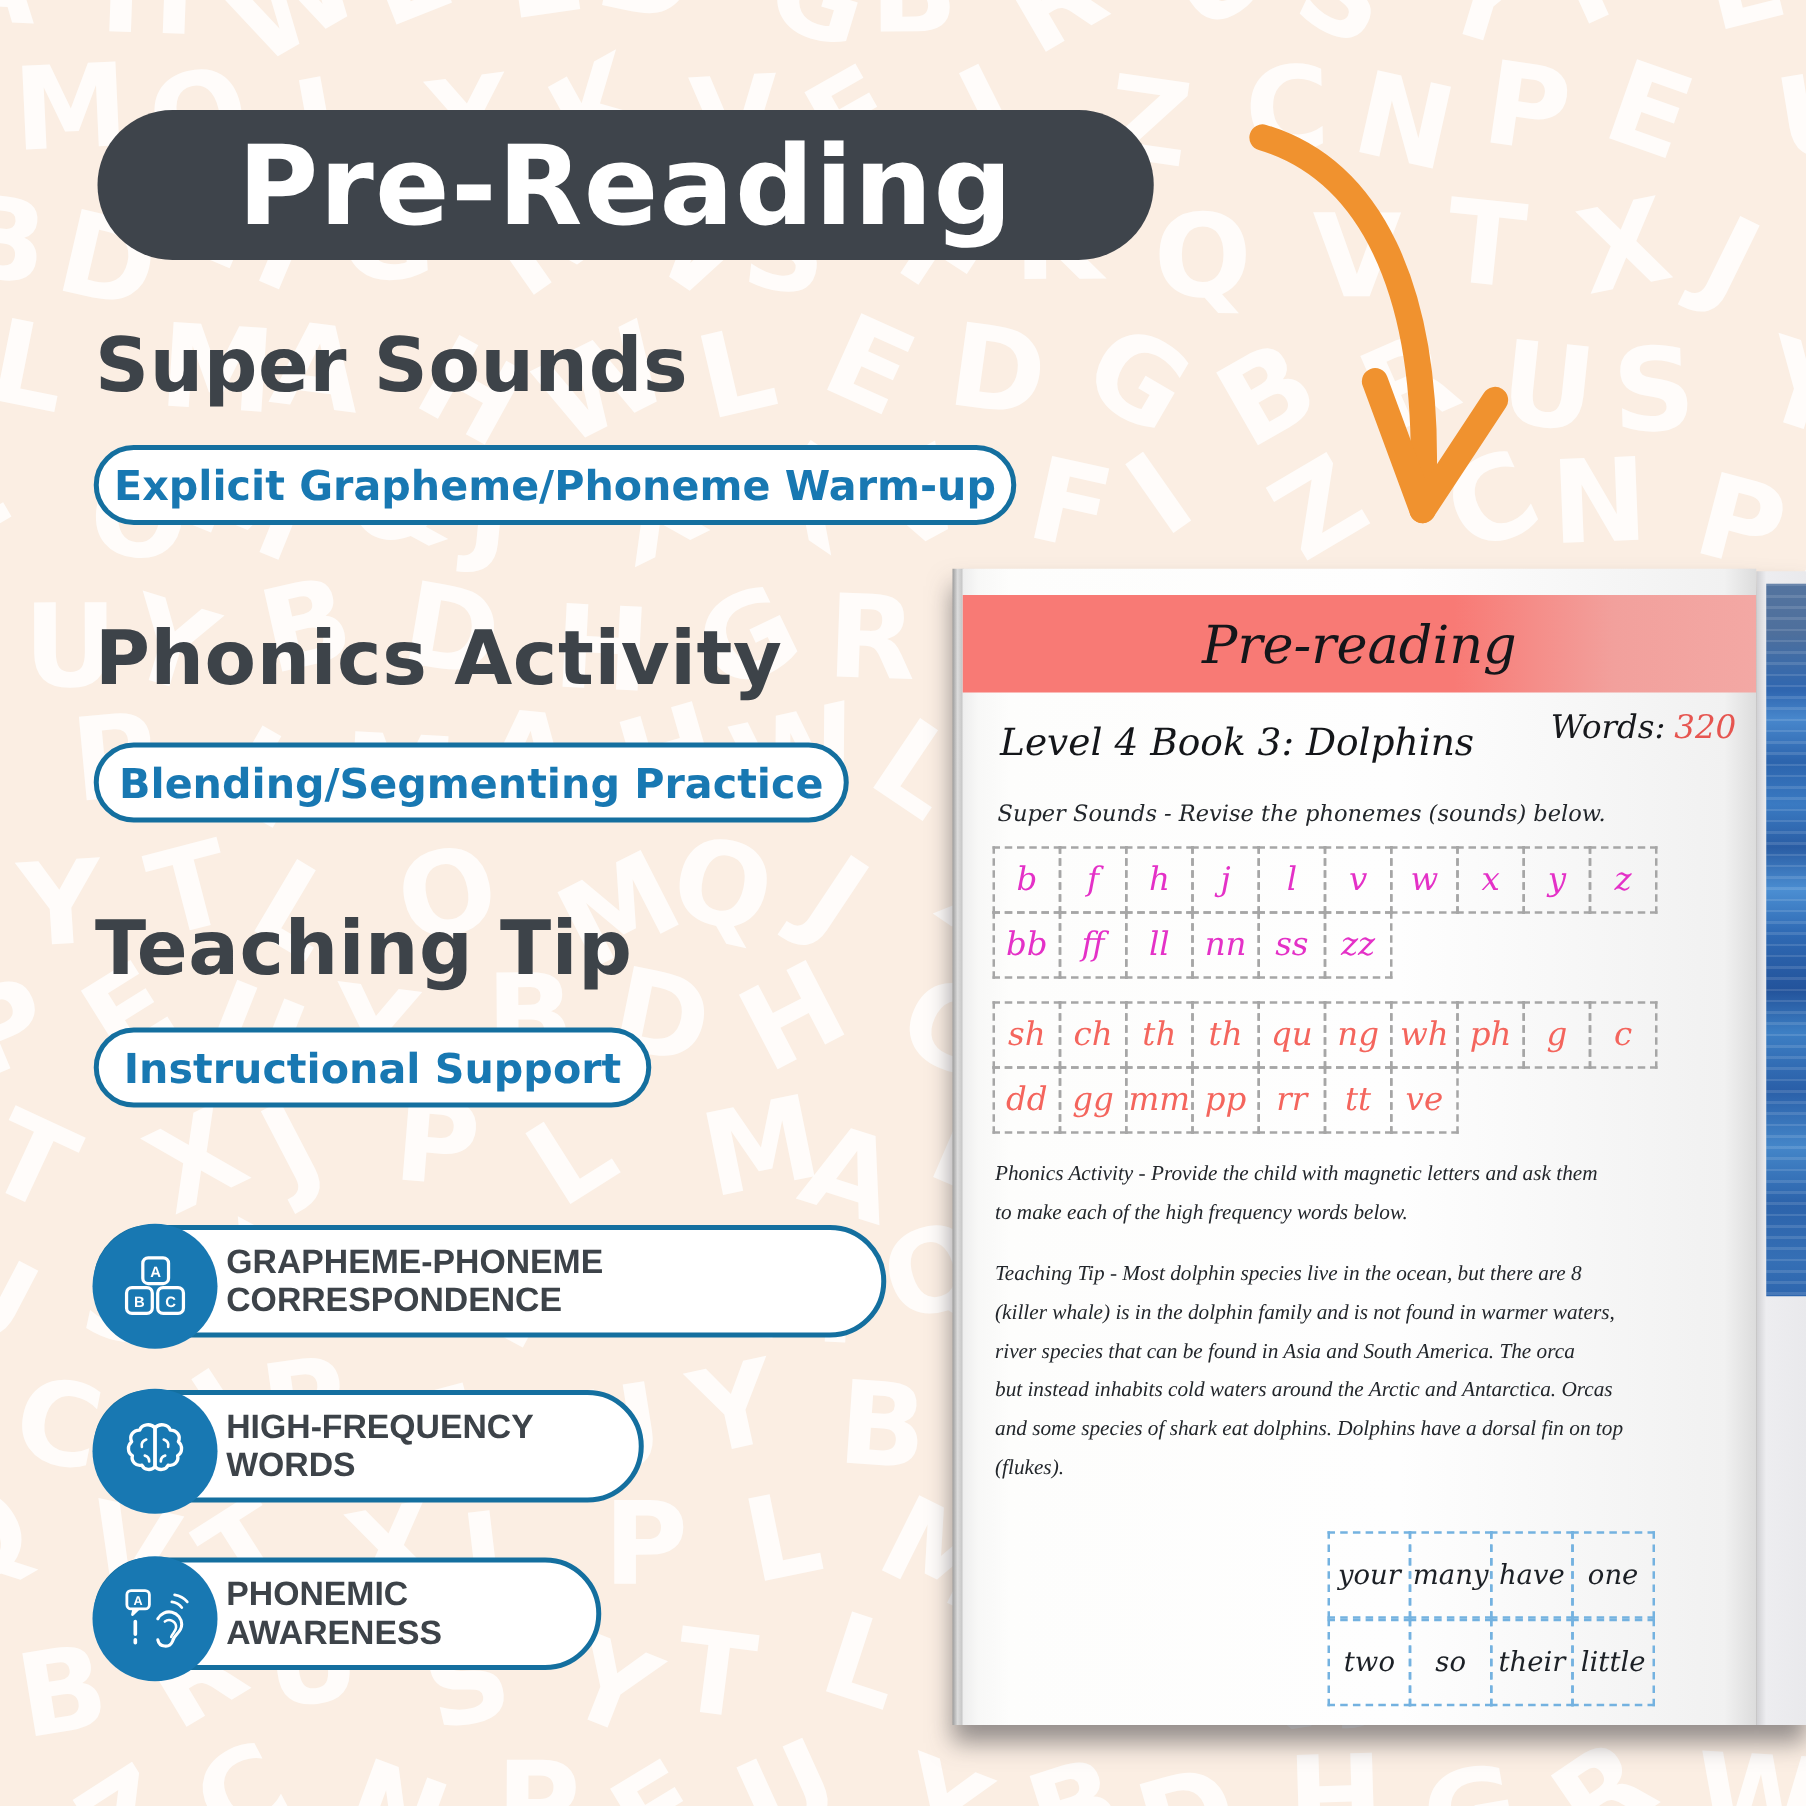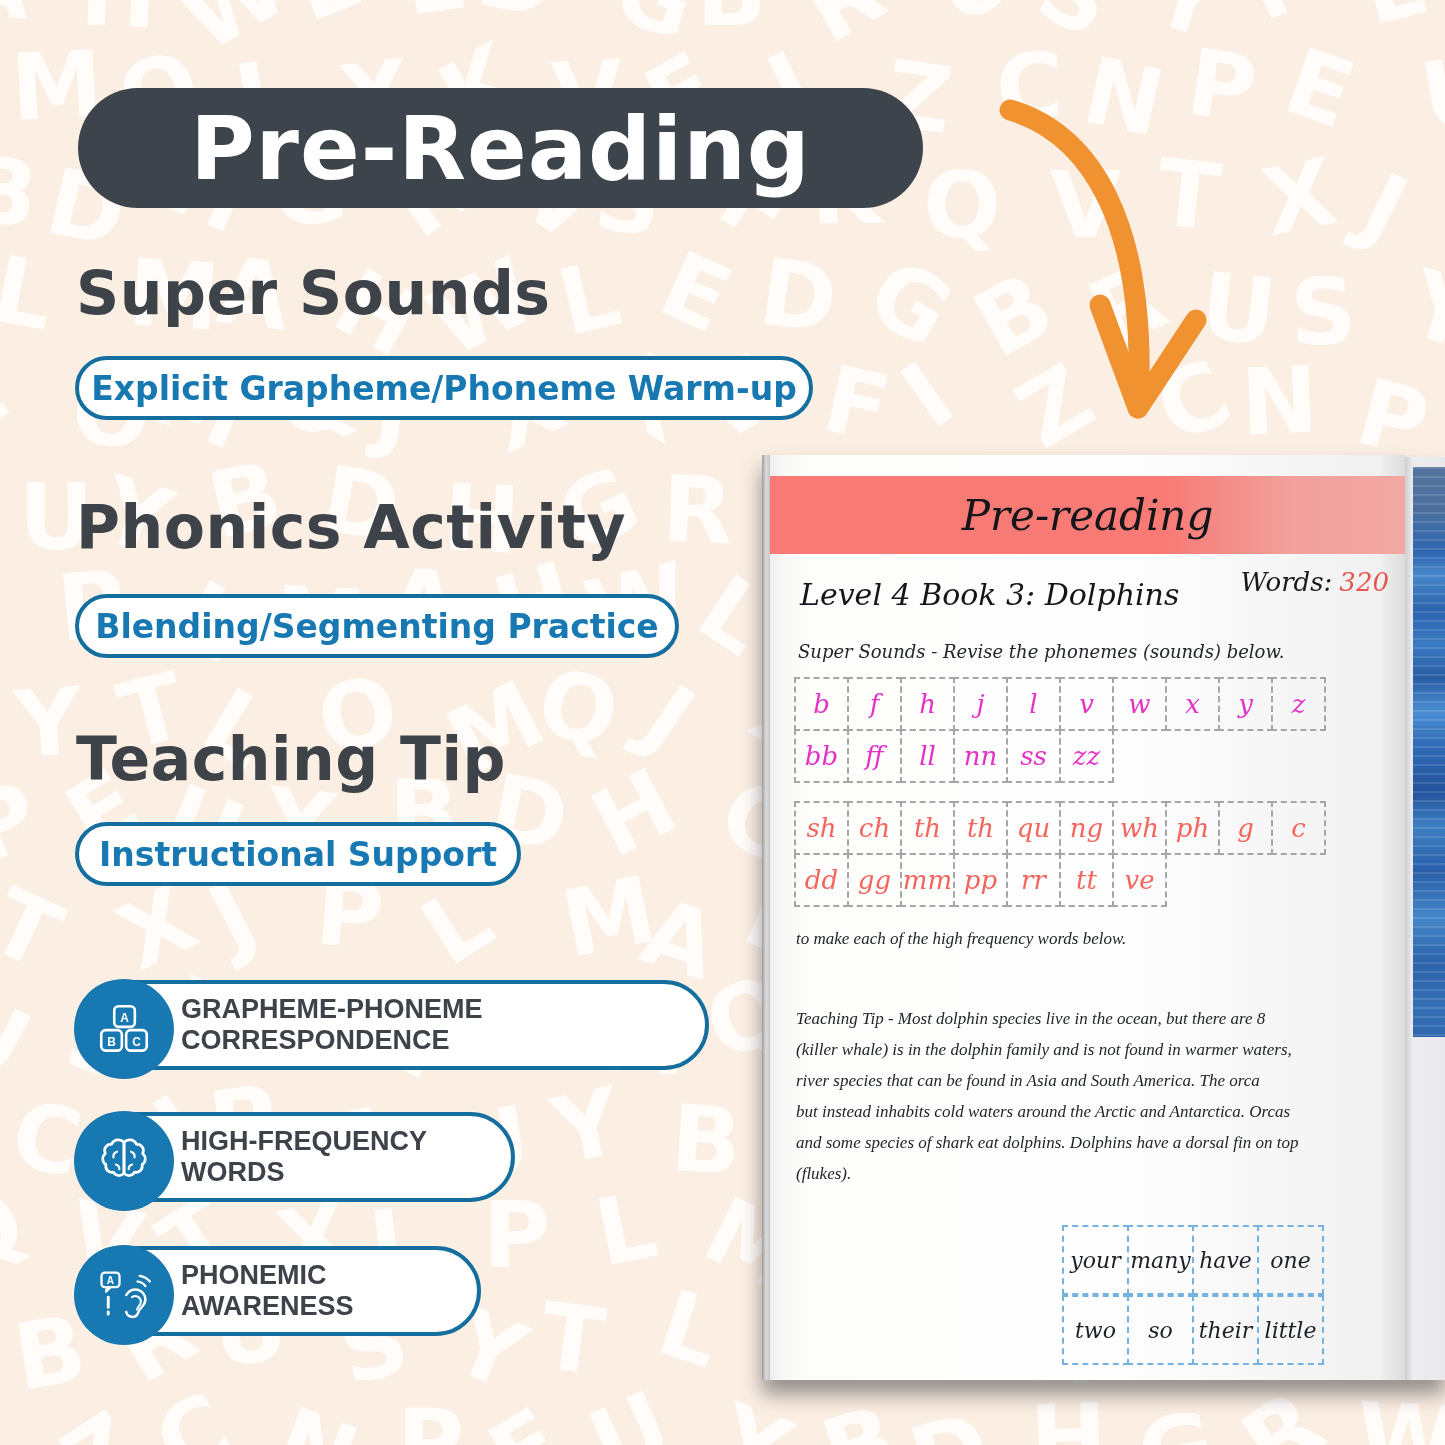--- a/index.html
+++ b/index.html
@@ -423,20 +423,21 @@
             <div class="cell">gg</div>
             <div class="cell">mm</div>
             <div class="cell">pp</div>
             <div class="cell">rr</div>
             <div class="cell">tt</div>
             <div class="cell">ve</div>
           </div>
       </div>
 
       <div class="para pa">
+          <div class="bline">Phonics Activity - Provide the child with magnetic letters and ask them</div>
           <div class="bline">to make each of the high frequency words below.</div>
         </div>
       <div class="para tt">
           <div class="bline">Teaching Tip - Most dolphin species live in the ocean, but there are 8</div>
           <div class="bline">(killer whale) is in the dolphin family and is not found in warmer waters,</div>
           <div class="bline">river species that can be found in Asia and South America. The orca</div>
           <div class="bline">but instead inhabits cold waters around the Arctic and Antarctica. Orcas</div>
           <div class="bline">and some species of shark eat dolphins. Dolphins have a dorsal fin on top</div>
           <div class="bline">(flukes).</div>
         </div>

